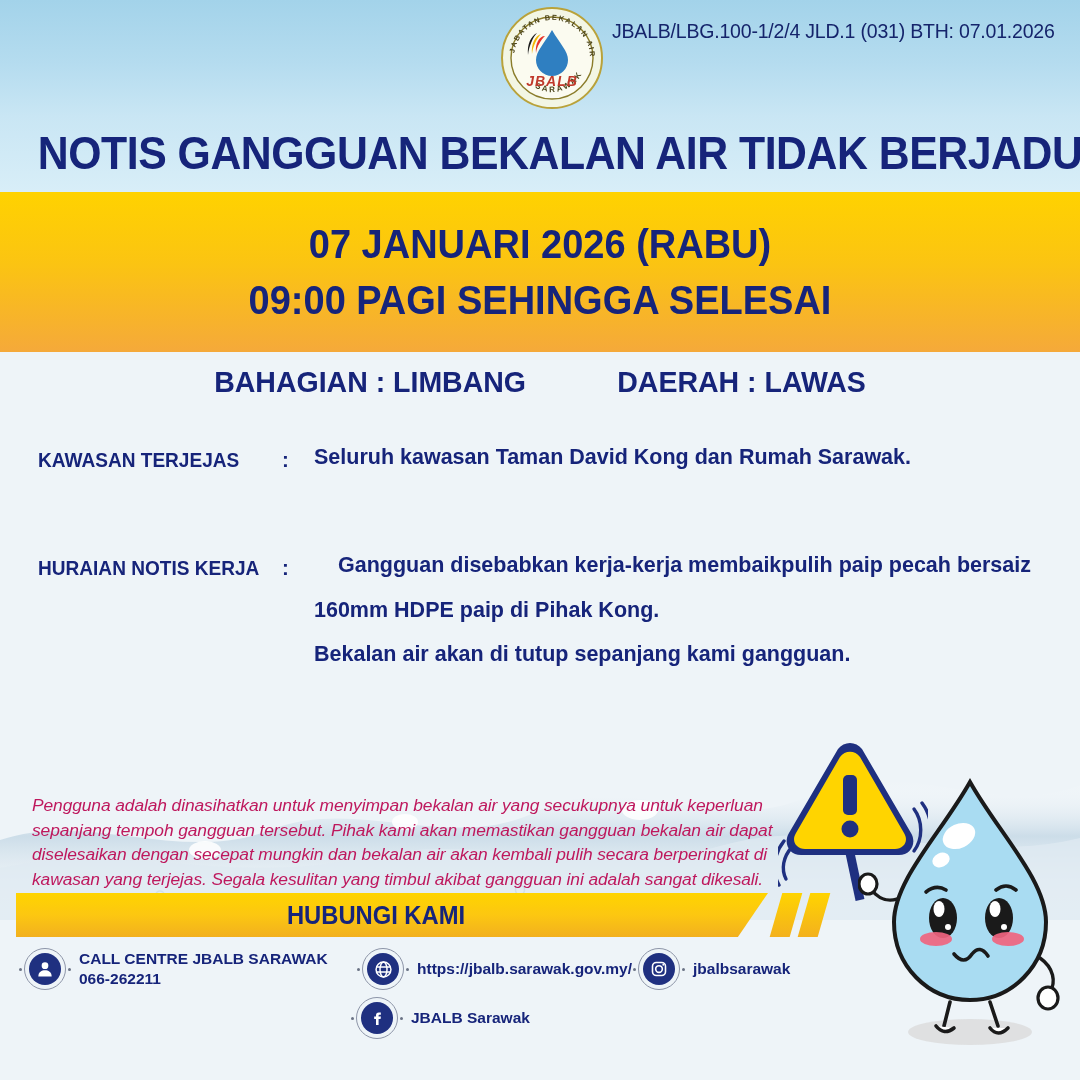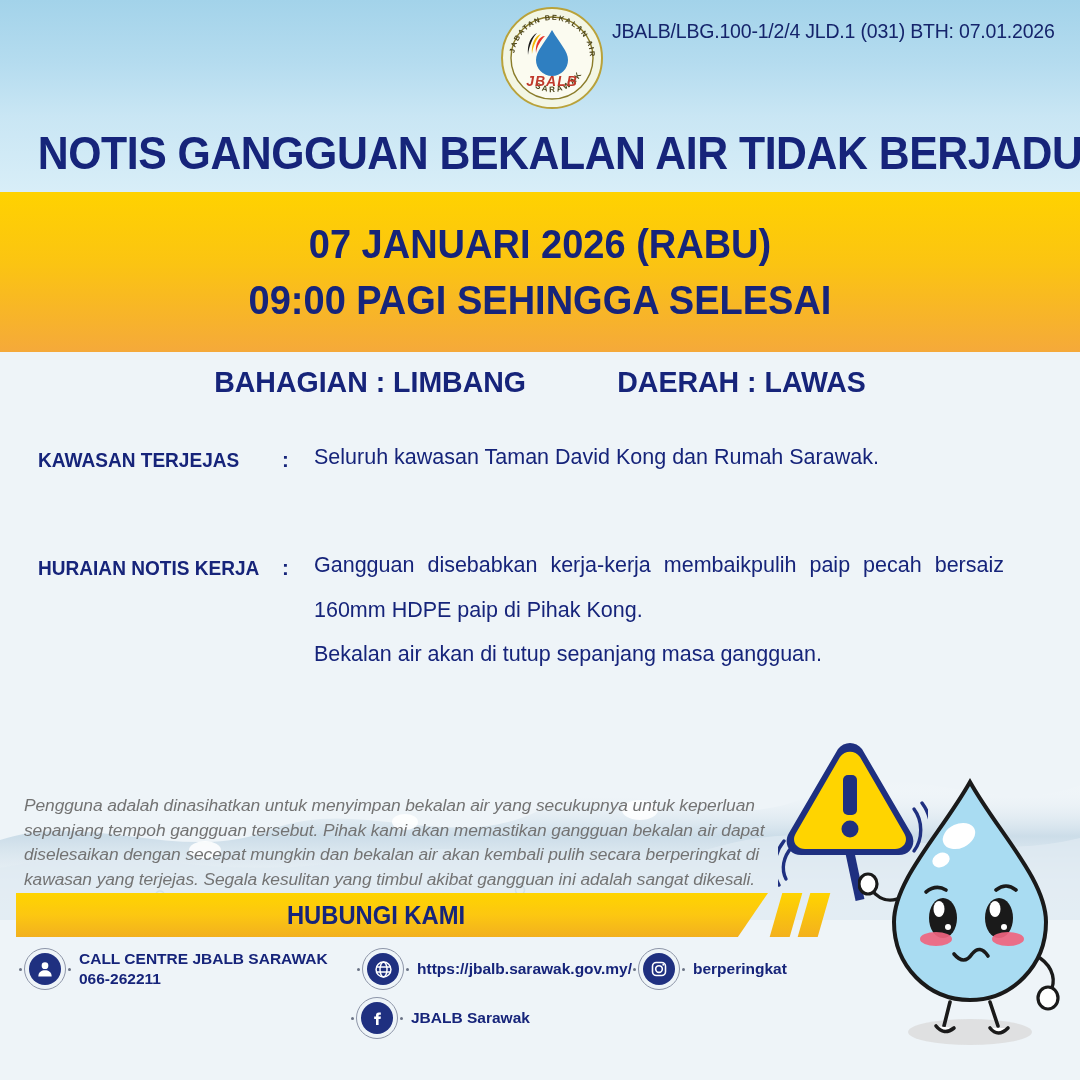--- a/index.html
+++ b/index.html
@@ -63,37 +63,37 @@
     position:absolute;left:38px;top:0;width:240px;
     font-size:20.5px;font-weight:600;color:#16247a;
     transform:scaleX(0.93);transform-origin:left center;white-space:nowrap;
   }
   .d-colon{
     position:absolute;left:282px;top:0;
     font-size:20.5px;font-weight:600;color:#16247a;
   }
   .d-value{
     position:absolute;left:314px;top:-2px;width:700px;
-    font-size:21.5px;font-weight:normal;color:#16247a;line-height:1.05;
+    font-size:21.5px;font-weight:bold;color:#16247a;line-height:1.05;
   }
   .d-value .vline{display:block;margin-bottom:22px;white-space:nowrap;}
   .d-value .vline.just{
-    display:block;width:690px;text-align:justify;text-align-last:justify;
+    display:block;width:690px;text-align:justify;text-align-last:justify;margin-left:24px;
   }
 
   
   .splash{
     position:absolute;left:0;top:690px;width:1080px;height:230px;
     overflow:hidden;pointer-events:none;
   }
 
   
   .advisory{
-    position:absolute;left:24px;top:793px;width:748px;
-    font-size:17.4px;font-style:italic;color:#737373;
+    position:absolute;left:32px;top:793px;width:748px;
+    font-size:17.4px;font-style:italic;color:#be185d;
     line-height:1.42;letter-spacing:-0.1px;
   }
 
   
   .ribbon-wrap{position:absolute;left:8px;top:893px;width:820px;height:44px;}
   .ribbon{
     position:absolute;left:8px;top:0;width:752px;height:44px;
     background:linear-gradient(180deg,#ffd400 0%, #fcc711 50%, #f2b01f 100%);
     clip-path:polygon(0 0,100% 0,96% 100%,0 100%);
   }
@@ -186,21 +186,21 @@
     <div class="d-colon">:</div>
     <div class="d-value">Seluruh kawasan Taman David Kong dan Rumah Sarawak.</div>
   </div>
 
   <div class="detail-block huraian">
     <div class="d-label">HURAIAN NOTIS KERJA</div>
     <div class="d-colon">:</div>
     <div class="d-value">
       <span class="vline just">Gangguan disebabkan kerja-kerja membaikpulih paip pecah bersaiz</span>
       <span class="vline">160mm HDPE paip di Pihak Kong.</span>
-      <span class="vline">Bekalan air akan di tutup sepanjang masa gangguan.</span>
+      <span class="vline">Bekalan air akan di tutup sepanjang kami gangguan.</span>
     </div>
   </div>
 
   <div class="splash">
     <svg viewBox="0 0 1080 230" width="1080" height="230">
       <defs>
         <linearGradient id="wg" x1="0" y1="0" x2="0" y2="1">
           <stop offset="0%" stop-color="#ffffff" stop-opacity="0"></stop>
           <stop offset="40%" stop-color="#c6d9e6" stop-opacity="0.85"></stop>
           <stop offset="100%" stop-color="#ffffff" stop-opacity="0.1"></stop>
@@ -335,16 +335,16 @@
   <div class="contact c-ig">
     <span class="ring">
       <span class="disc">
         <svg viewBox="0 0 24 24" width="20" height="20" fill="none" stroke="#ffffff" stroke-width="1.9">
           <rect x="4.2" y="4.2" width="15.6" height="15.6" rx="4.6"></rect>
           <circle cx="12" cy="12" r="4"></circle>
           <circle cx="17.1" cy="6.9" r="1.1" fill="#ffffff" stroke="none"></circle>
         </svg>
       </span>
     </span>
-    <span class="c-text">berperingkat</span>
+    <span class="c-text">jbalbsarawak</span>
   </div>
 
 </div>
 
 </body></html>

